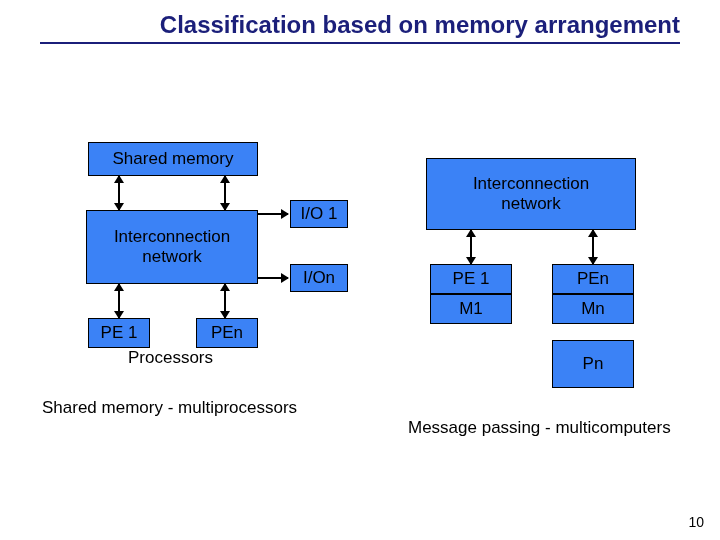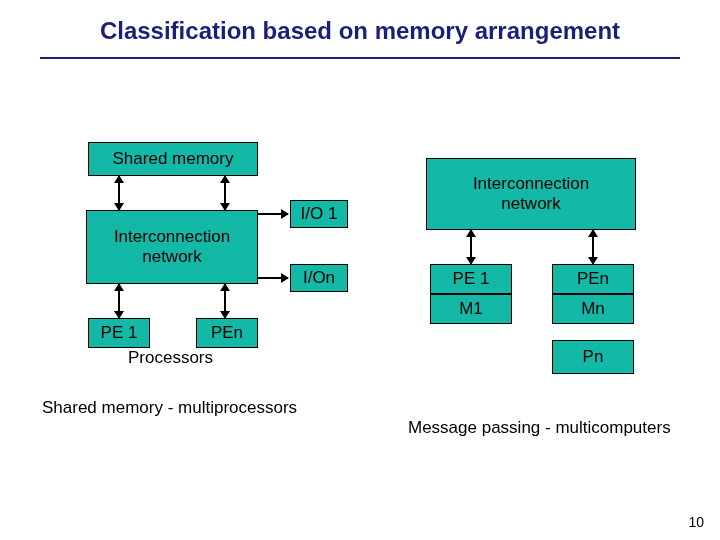--- a/index.html
+++ b/index.html
@@ -11,34 +11,34 @@
     background: #fff;
     color: #000;
   }
   .slide {
     position: relative;
     width: 720px;
     height: 540px;
   }
   .title {
     position: absolute;
-    top: 17px;
+    top: 11px;
     left: 40px;
     right: 40px;
-    text-align: center;
+    text-align: right;
     font-size: 24px;
     font-weight: bold;
     color: #1b1f7a;
     border-bottom: 2px solid #1b1f7a;
-    padding-bottom: 12px;
+    padding-bottom: 3px;
   }
   .box {
     position: absolute;
     border: 1.5px solid #000;
-    background: #14b8a6;
+    background: #3b82f6;
     font-size: 17px;
     text-align: center;
     display: flex;
     align-items: center;
     justify-content: center;
     box-sizing: border-box;
   }
   .label {
     position: absolute;
     font-size: 17px;
@@ -143,21 +143,21 @@
     <span>PEn</span>
   </div>
 
   <div class="box" style="left:430px; top:294px; width:82px; height:30px;text-align:right;">
     <span>M1</span>
   </div>
   <div class="box" style="left:552px; top:294px; width:82px; height:30px;">
     <span>Mn</span>
   </div>
 
-  <div class="box" style="left:552px; top:340px; width:82px; height:34px;">
+  <div class="box" style="left:552px; top:340px; width:82px; height:48px;">
     <span>Pn</span>
   </div>
 
   <div class="label" style="left:408px; top:418px;">Message passing - multicomputers</div>
 
   <div class="page-num">10</div>
 
 </div>
 
 </body></html>

